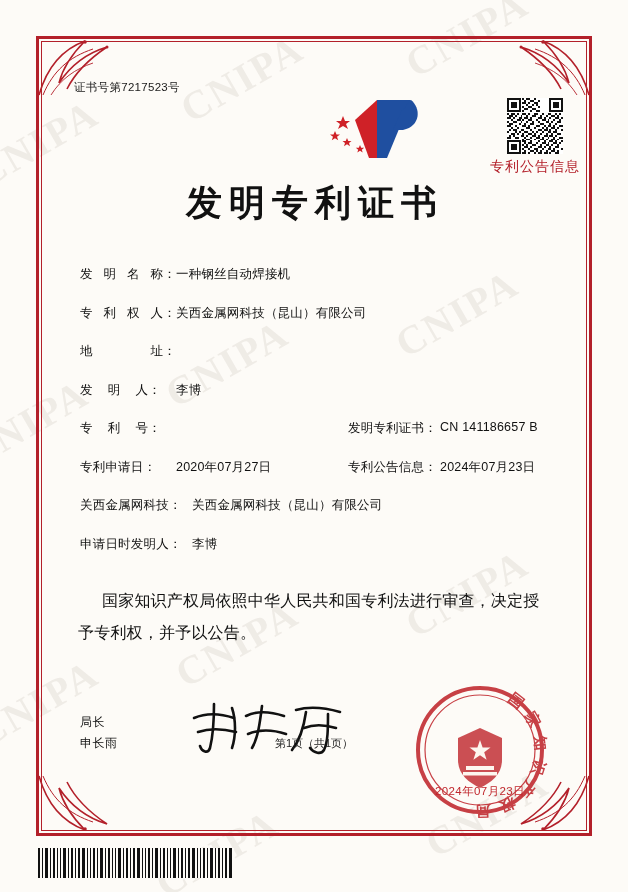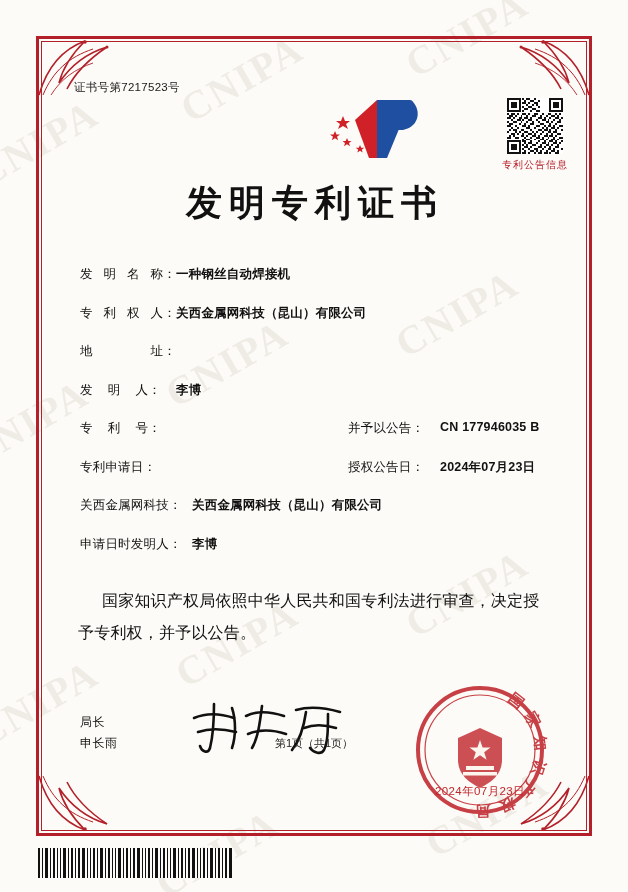--- a/index.html
+++ b/index.html
@@ -105,21 +105,21 @@
     width: 110px;
     text-align: center;
   }
   .qr-code {
     width: 56px;
     height: 56px;
     margin: 0 auto;
     display: block;
   }
   .qr-caption {
-    font-size: 10px;
+    font-size: 14px;
     color: #b3202a;
     margin-top: 4px;
     letter-spacing: 1px;
   }
 
   .main-title {
     margin-top: 84px;
     text-align: center;
     font-family: "Liberation Serif", serif;
     font-weight: bold;
@@ -147,21 +147,20 @@
     white-space: nowrap;
   }
   .label.spread {
     display: flex;
     justify-content: space-between;
   }
   .label.spread > span { display: inline-block; }
   .value {
     flex: 1;
     letter-spacing: 0.2px;
-    font-weight: bold;
   }
   .row.two-col .col-left {
     display: flex;
     width: 268px;
     flex: 0 0 268px;
   }
   .row.two-col .col-right {
     display: flex;
     flex: 1;
   }
@@ -561,31 +560,32 @@
     <div class="row two-col">
       <div class="col-left">
         <div class="label spread">
           <span>专</span>
           <span>利</span>
           <span>号：</span>
           <span></span>
         </div>
       </div>
       <div class="col-right">
-        <div class="label">并予以公告：</div>
-        <div class="value">CN 177946035 B</div>
+        <div class="label">发明专利证书：</div>
+        <div class="value">CN 141186657 B</div>
       </div>
     </div>
 
     <div class="row two-col">
       <div class="col-left">
         <div class="label">专利申请日：</div>
+        <div class="value">2020年07月27日</div>
       </div>
       <div class="col-right">
-        <div class="label">授权公告日：</div>
+        <div class="label">专利公告信息：</div>
         <div class="value">2024年07月23日</div>
       </div>
     </div>
 
     <div class="row">
       <div class="label" style="width:112px;flex:0 0 112px;">关西金属网科技：</div>
       <div class="value">关西金属网科技（昆山）有限公司</div>
     </div>
 
     <div class="row">

